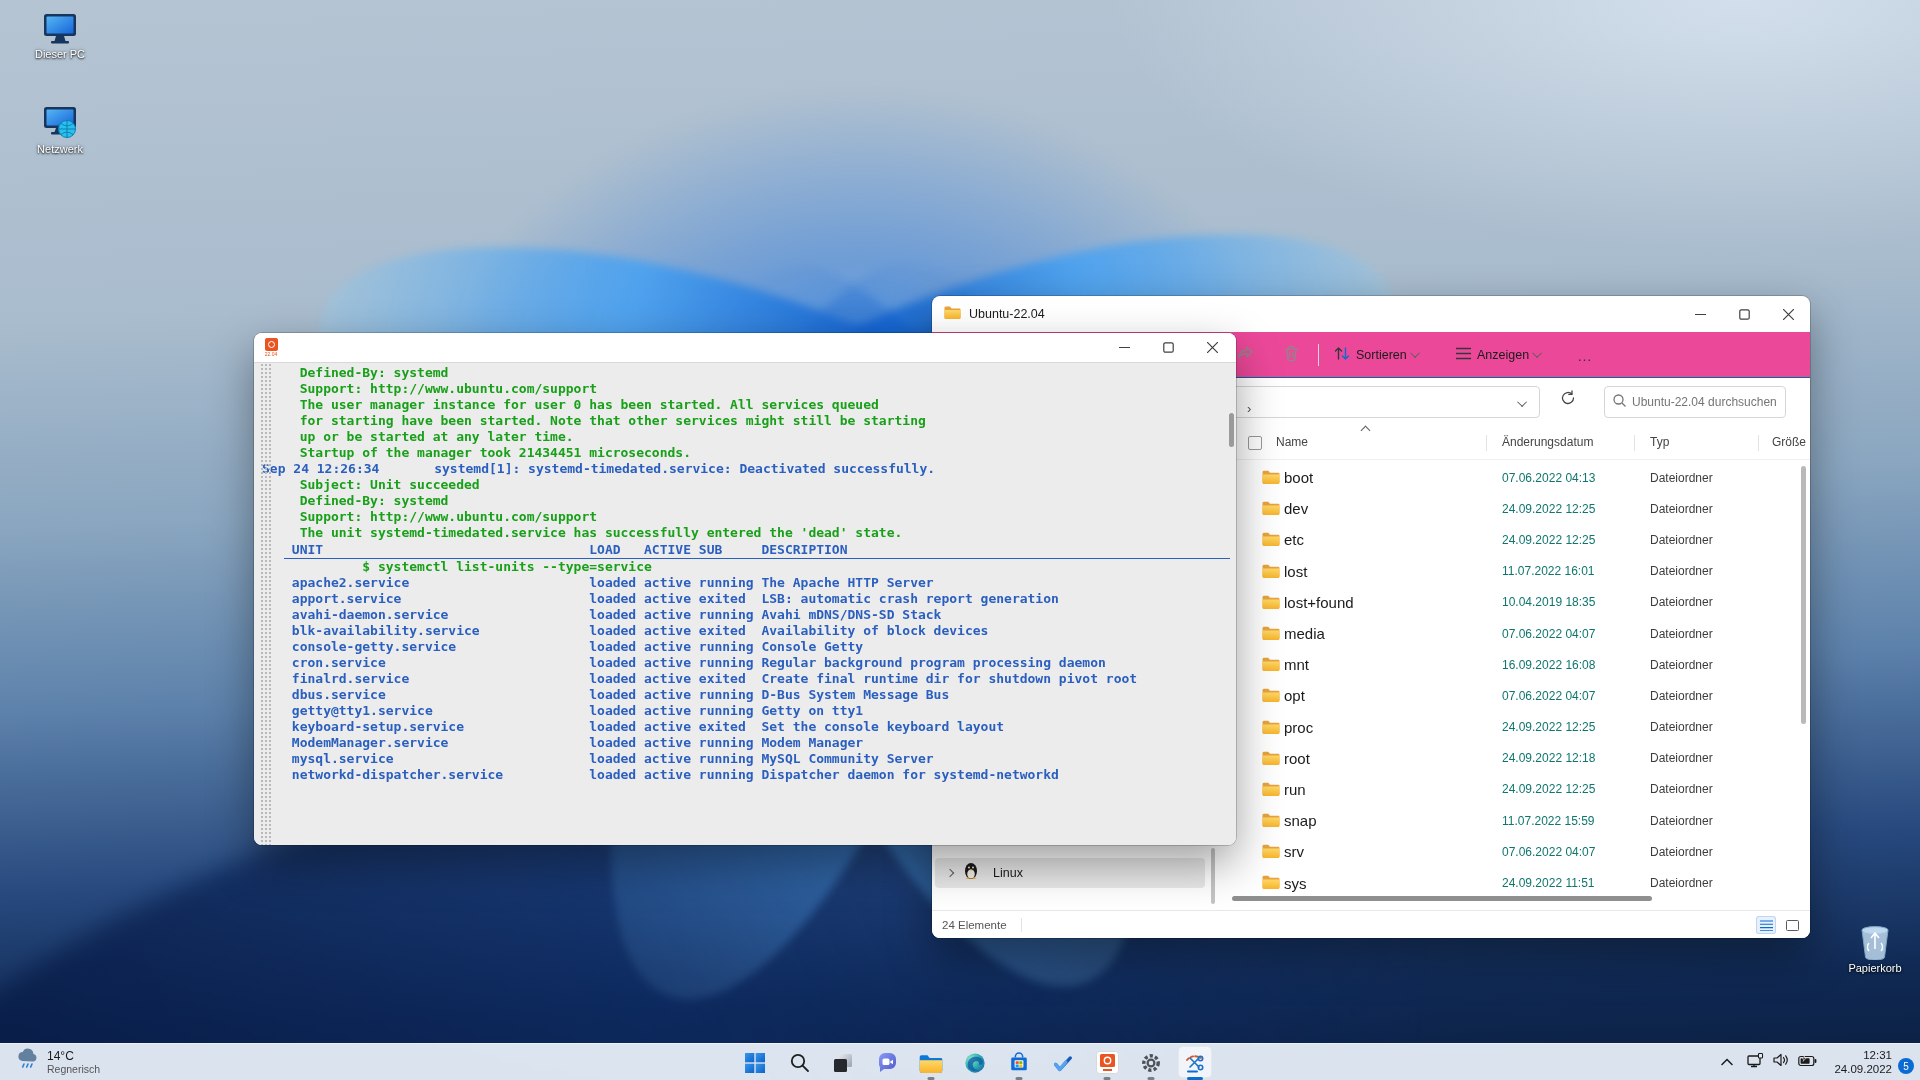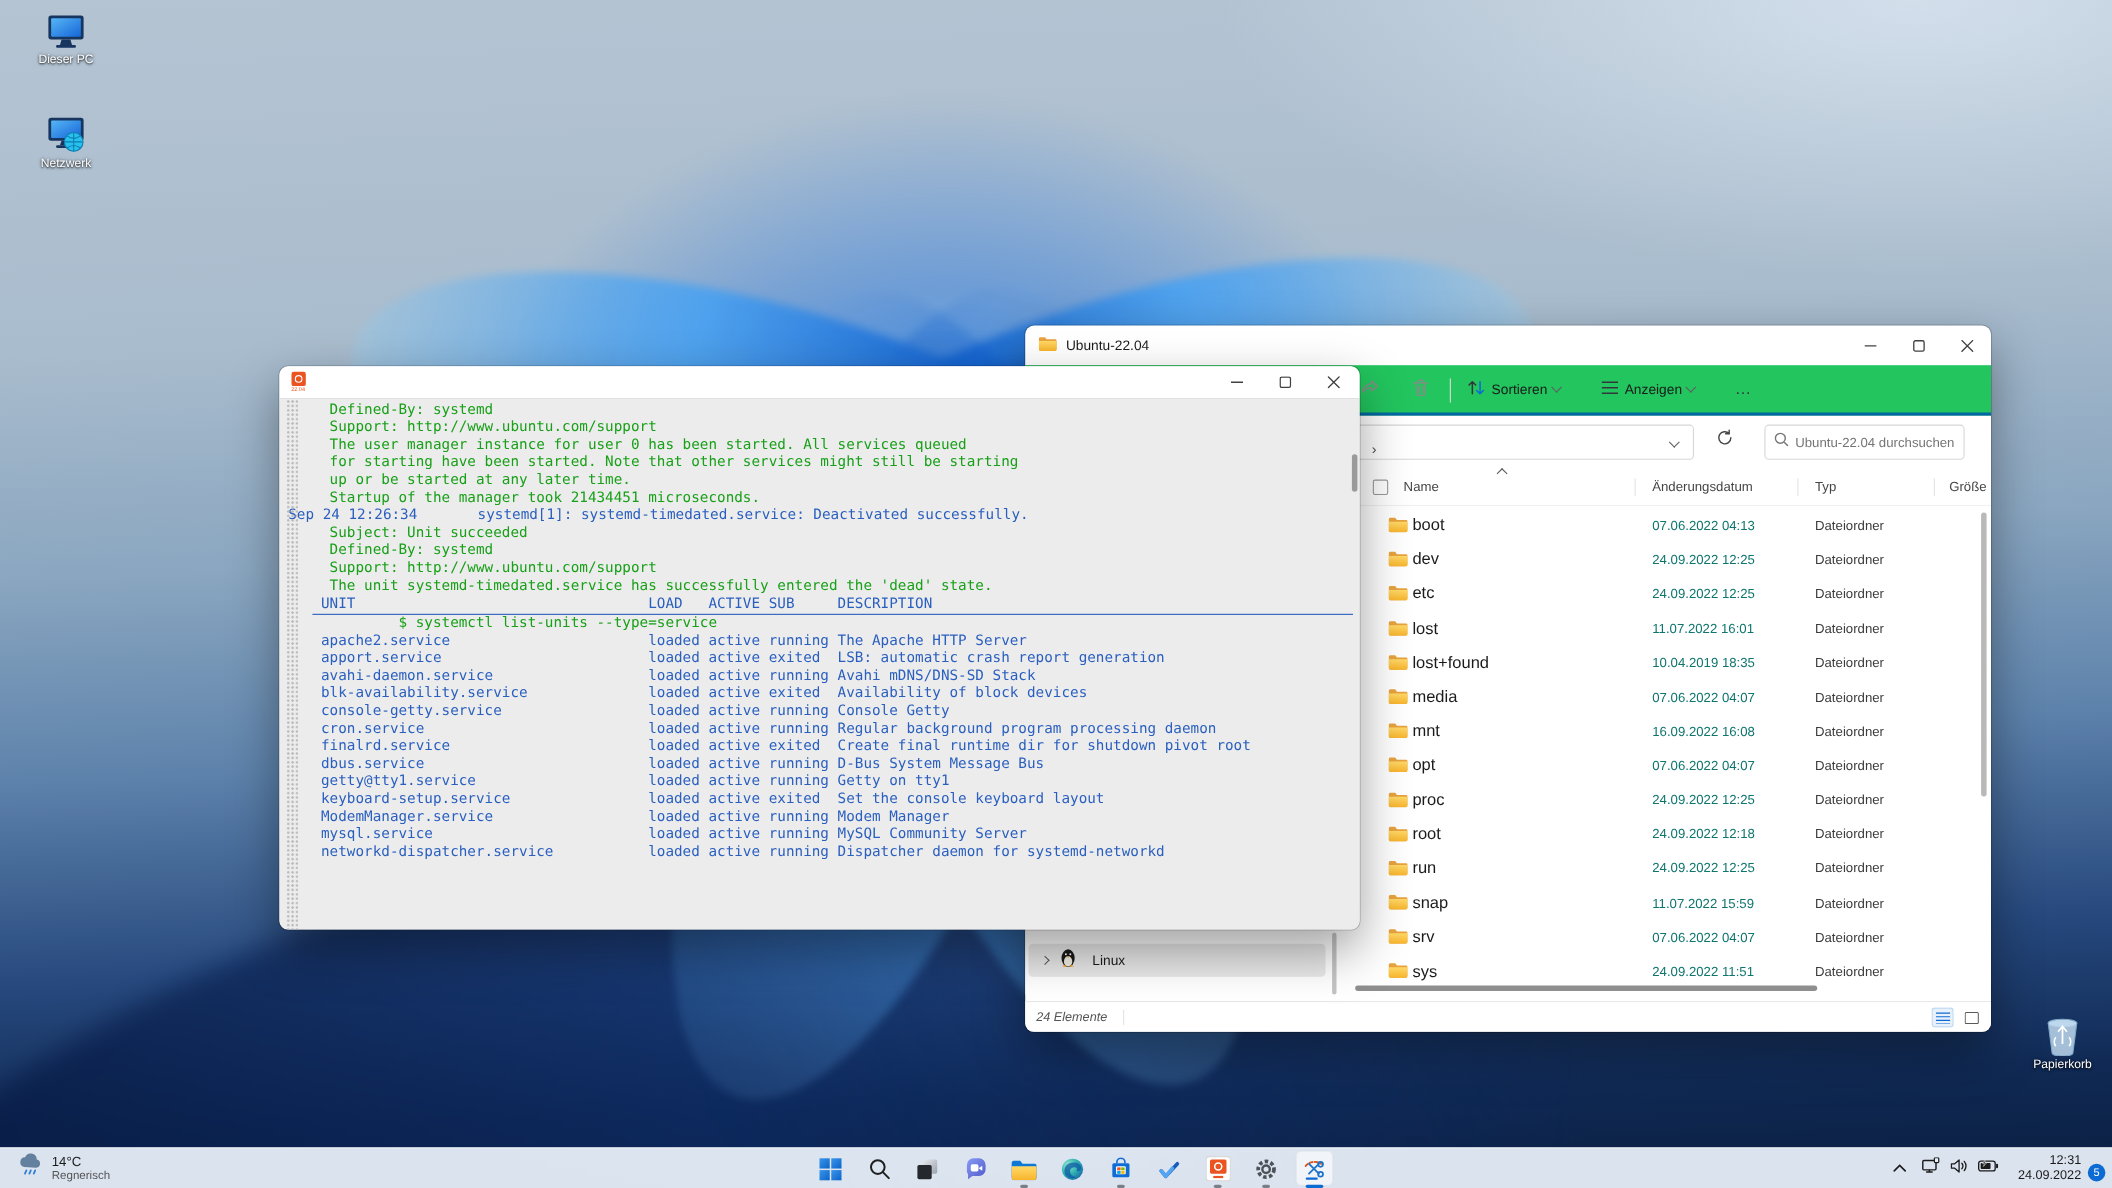--- a/index.html
+++ b/index.html
@@ -38,32 +38,32 @@
   #terminal { left:254px; top:333px; width:982px; height:512px; border-radius:8px; overflow:hidden; }
   #terminal .tbar { height:30px; background:#fff; display:flex; align-items:center; position:relative; border-bottom:1px solid #d8d8d8; }
   .ubu-ic { margin-left:8px; width:18px; display:flex; flex-direction:column; align-items:center; }
   .ubu-sq { width:13px; height:13px; background:#e95420; border-radius:2px; display:flex; align-items:center; justify-content:center; }
   .ubu-sq i { width:7px; height:7px; border:1.5px solid #fff; border-radius:50%; display:block; }
   .ubu-ver { font-size:5px; color:#e95420; line-height:5px; margin-top:1px; }
   #terminal .tctrl { position:absolute; right:2px; top:0; height:100%; display:flex; }
   #terminal .body { position:relative; height:482px; background:#ececec; padding:2px 6px 0 30px; overflow:hidden; }
   .gutter { position:absolute; left:6px; top:0; width:11px; height:100%;
     background-image:radial-gradient(#b9b9b9 1px, transparent 1.2px); background-size:4px 4px; }
-  .tl { font-family:"DejaVu Sans Mono",monospace; font-size:13px; line-height:16.05px; white-space:pre; color:#18a018; }
+  .tl { font-family:"DejaVu Sans Mono",monospace; font-size:13px; line-height:16.05px; white-space:pre; color:#18a018;font-weight:bold; }
   .tl.b, .tl.bu, .tl.be { color:#2a5fbf; }
   .tl.bu { border-bottom:1.5px solid #2a5fbf; }
   .tl.be { margin-left:-22px; }
   .tscroll { position:absolute; right:2px; top:50px; width:5px; height:34px; background:#9a9a9a; border-radius:3px; }
 
   
   #explorer { left:932px; top:296px; width:878px; height:642px; overflow:hidden; }
   #explorer .tbar { height:36px; display:flex; align-items:center; position:relative; }
   #explorer .title { font-size:12.5px; color:#1b1b1b; margin-left:8px; }
   #explorer .tctrl { position:absolute; right:0; top:0; height:100%; display:flex; }
-  .toolbar { position:relative; height:46px; border-bottom:3px solid #0369a1; background:#22c55e; }
+  .toolbar { position:relative; height:46px; border-bottom:1px solid #0369a1; background:#ec4899; }
   .tool { position:absolute; top:50%; transform:translateY(-50%); display:flex; align-items:center; gap:6px; color:#1b1b1b; font-size:12.5px; cursor:pointer; }
   .tooldiv { position:absolute; left:386px; top:12px; width:1px; height:22px; background:#d9d9d9; }
   .chev { width:7px; height:7px; border-left:1.3px solid #5f5f5f; border-bottom:1.3px solid #5f5f5f; transform:rotate(-45deg) translateY(-2px); display:inline-block; }
   .addr { position:relative; height:48px; background:#fff; }
   .afield { position:absolute; left:46px; top:8px; width:562px; height:32px; border:1px solid #d6d6d6; border-radius:4px; background:#fff; }
   .acrumb { position:absolute; left:268px; top:14px; color:#4f4f4f; font-size:13px; }
   .achev { position:absolute; right:12px; top:13px; }
   .refresh { position:absolute; left:628px; top:12px; width:24px; height:24px; color:#454545; cursor:pointer; }
   .sfield { position:absolute; left:672px; top:8px; width:182px; height:32px; border:1px solid #d6d6d6; border-radius:4px; background:#fff; display:flex; align-items:center; padding:0 8px; gap:6px; }
   .sfield input { border:none; outline:none; flex:1; font-size:12px; color:#1b1b1b; font-family:"Liberation Sans",sans-serif; background:transparent; }
@@ -82,21 +82,21 @@
   .frow .fdate { position:absolute; left:570px; font-size:12px; color:#0f766e; }
   .frow .ftype { position:absolute; left:718px; font-size:12px; color:#3c3c3c; }
   .vscroll { position:absolute; right:4px; top:170px; width:5px; height:258px; background:#b9b9b9; border-radius:3px; }
   .hscroll { position:absolute; left:300px; top:600px; width:420px; height:5px; background:#8f8f8f; border-radius:3px; }
   .sidescroll { position:absolute; left:279px; top:552px; width:4px; height:56px; background:#c4c4c4; border-radius:2px; }
 
   .linuxitem { position:absolute; left:3px; top:562px; width:270px; height:30px; background:#e9e9e9; border-radius:4px; display:flex; align-items:center; cursor:pointer; }
   .linuxitem .arr { margin-left:12px; width:6px; height:6px; border-top:1.3px solid #5f5f5f; border-right:1.3px solid #5f5f5f; transform:rotate(45deg); }
   .linuxitem .llabel { margin-left:14px; font-size:12.5px; color:#1b1b1b; }
 
-  .statusbar { position:absolute; left:0; bottom:0; width:100%; height:28px; border-top:1px solid #e8e8e8; background:#fff; display:flex; align-items:center;font-style:italic; }
+  .statusbar { position:absolute; left:0; bottom:0; width:100%; height:28px; border-top:1px solid #e8e8e8; background:#fff; display:flex; align-items:center; }
   .statusbar .cnt { margin-left:10px; font-size:11.5px; color:#555; }
   .statusbar .sdiv { margin-left:14px; width:1px; height:14px; background:#e3e3e3; }
   .viewtoggles { position:absolute; right:8px; top:5px; display:flex; gap:6px; }
   .vt { width:20px; height:18px; border-radius:3px; display:flex; align-items:center; justify-content:center; cursor:pointer; }
   .vt.sel { background:#e8f1fb; box-shadow:0 0 0 1px #bcd8f2 inset; }
 
   
   #taskbar { position:absolute; left:0; bottom:0; width:1920px; height:37px; background:rgba(231,238,248,.95); border-top:1px solid rgba(255,255,255,.5); }
   .weather { position:absolute; left:10px; top:0; height:100%; display:flex; align-items:center; gap:7px; cursor:pointer; padding:0 6px; }
   .weather .wt { font-size:12px; color:#1b1b1b; line-height:13px; }

